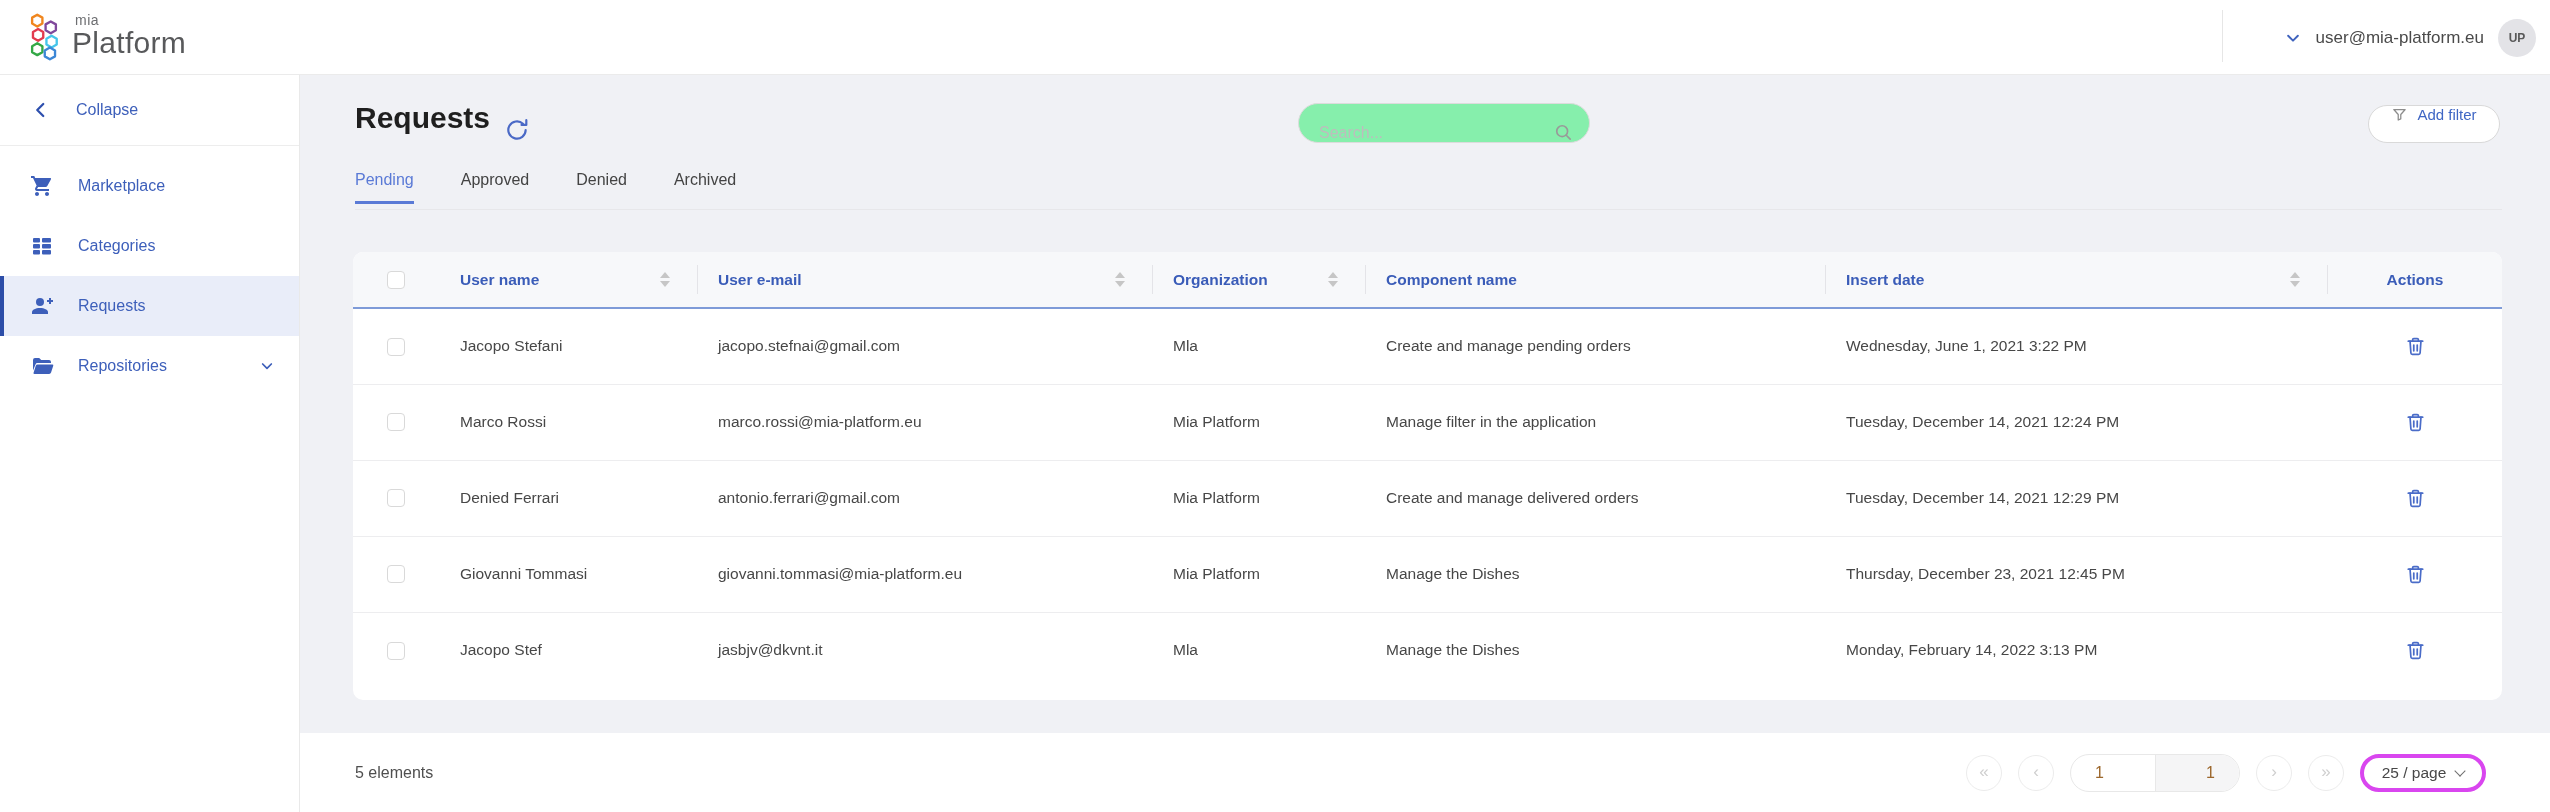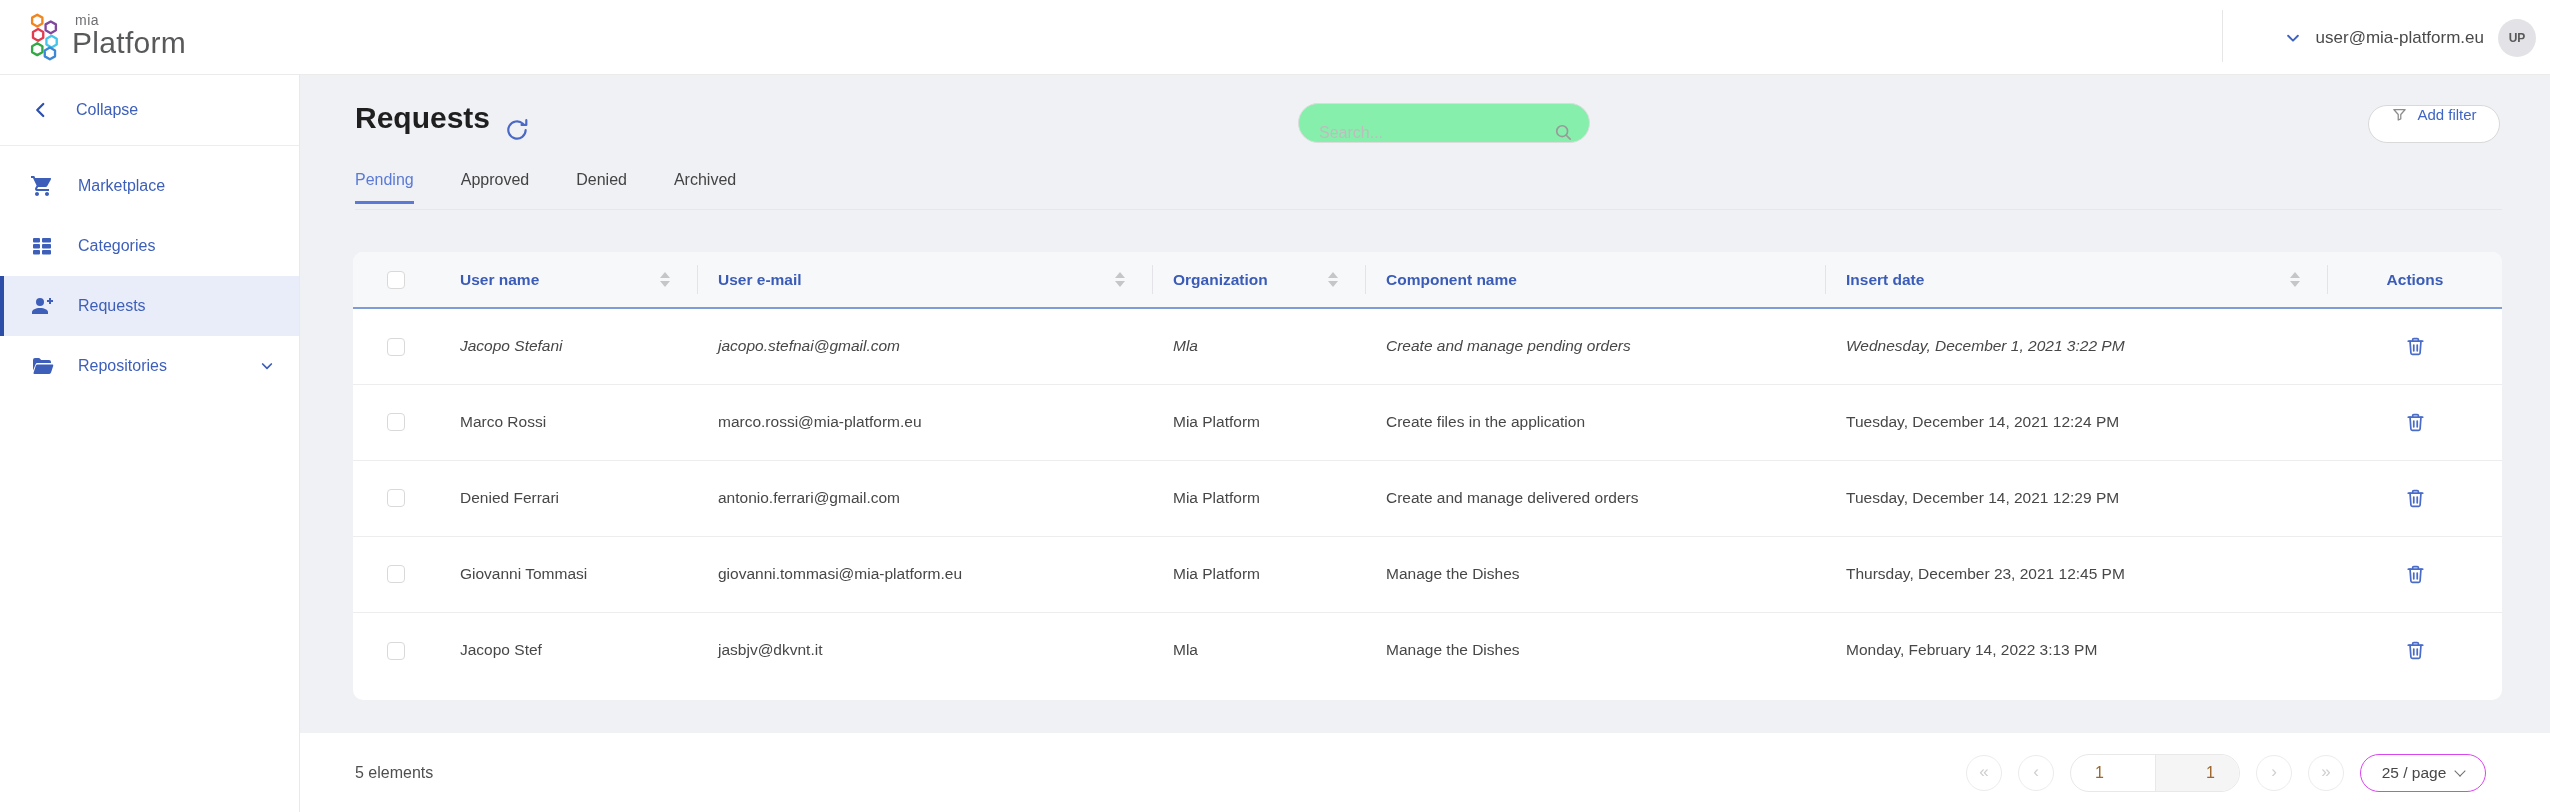--- a/index.html
+++ b/index.html
@@ -55,37 +55,37 @@
   thead th { height:56px; background:#f7f8fa; border-bottom:2px solid #7f9bd8; font-weight:bold; }
   .th-inner { display:flex; align-items:center; justify-content:space-between; padding:0 28px 0 20px; }
   .th-inner.first-col { padding-left:22px; }
   .th-label { color:#3a5cb8; font-size:15.5px; font-weight:bold; white-space:nowrap; }
   th.sep { position:relative; }
   th.sep::after { content:""; position:absolute; right:0; top:13px; bottom:13px; width:1px; background:#e4e4e8; }
   .sorter { display:inline-flex; flex-direction:column; gap:3px; align-items:center; cursor:pointer; }
   .caret-up { width:0; height:0; border-left:5px solid transparent; border-right:5px solid transparent; border-bottom:6px solid #c6c6c6; }
   .caret-down { width:0; height:0; border-left:5px solid transparent; border-right:5px solid transparent; border-top:6px solid #c6c6c6; }
   tbody td { height:76px; border-top:1px solid #ededef; font-size:15.5px; color:#474747; padding-left:20px; white-space:nowrap; overflow:hidden; }
-  tbody tr:first-child td { border-top:none;font-style:italic; }
+  tbody tr:first-child td { border-top:none; }
   td.td-check, th.th-check { padding-left:0; text-align:center; }
   .checkbox { display:inline-block; width:18px; height:18px; border:1.6px solid #d9d9d9; border-radius:4px; background:#fff; cursor:pointer; vertical-align:middle; }
   td.td-name { padding-left:22px; }
   td.td-actions { text-align:center; padding-left:0; }
   .trash-btn { border:none; background:none; cursor:pointer; padding:4px; }
   .trash-btn svg { width:23px; height:23px; vertical-align:middle; }
 
   
   .footer { position:absolute; left:300px; top:733px; width:2250px; height:79px; background:#fff; }
   .total-count { position:absolute; left:55px; top:31px; font-size:16px; color:#4f4f4f; }
   .pagination { position:absolute; right:64px; top:0; height:79px; display:flex; align-items:center; gap:16px; }
   .page-btn { width:36px; height:36px; border-radius:50%; border:1px solid #ececec; background:#fff; color:#cfcfcf; font-size:17px; display:flex; align-items:center; justify-content:center; cursor:pointer; font-family:"Liberation Sans", sans-serif; padding-bottom:2px; }
   .page-jumper { width:170px; height:38px; border:1px solid #e8e8e8; border-radius:19px; background:#fff; display:flex; overflow:hidden; }
   .jumper-current { flex:1; display:flex; align-items:center; padding-left:24px; font-size:16px; color:#9c672c; cursor:text; }
   .jumper-total { flex:1; display:flex; align-items:center; justify-content:flex-end; padding-right:24px; font-size:16px; color:#9c672c; background:#f5f5f6; border-left:1px solid #e8e8e8; }
-  .page-size { height:38px; width:126px; border:1px solid #d946ef; border-radius:19px; background:#fff; display:flex; align-items:center; justify-content:center; gap:10px; font-size:15.5px; color:#474747; cursor:pointer; font-family:"Liberation Sans", sans-serif; }
+  .page-size { height:38px; width:126px; border:4px solid #d946ef; border-radius:19px; background:#fff; display:flex; align-items:center; justify-content:center; gap:10px; font-size:15.5px; color:#474747; cursor:pointer; font-family:"Liberation Sans", sans-serif; }
   .chev-down-small { width:8px; height:8px; border-right:1.6px solid #6f6f6f; border-bottom:1.6px solid #6f6f6f; transform:rotate(45deg); margin-top:-4px; }
 </style>
 </head>
 <body>
 
 <div class="screen">
 
   <header class="topbar">
     <div class="logo">
       <svg class="logo-hex" viewBox="0 0 42 57" fill="none" stroke-width="2.8" stroke-linejoin="round">
@@ -251,40 +251,40 @@
             </th>
           </tr>
         </thead>
         <tbody>
   <tr>
     <td class="td-check"><span class="checkbox"></span></td>
     <td class="td-name">Jacopo Stefani</td>
     <td>jacopo.stefnai@gmail.com</td>
     <td>Mla</td>
     <td>Create and manage pending orders</td>
-    <td>Wednesday, December 1, 2021 3:22 PM</td>
+    <td>Wednesday, June 1, 2021 3:22 PM</td>
     <td class="td-actions">
       <button class="trash-btn">
         <svg viewBox="0 0 24 24" fill="none" stroke="#4a6cc8" stroke-width="1.8" stroke-linecap="round" stroke-linejoin="round">
                     <path d="M4.5 6.5h15"></path>
                     <path d="M9 6.5V5a1.2 1.2 0 0 1 1.2-1.2h3.6A1.2 1.2 0 0 1 15 5v1.5"></path>
                     <path d="M6.3 6.5l.9 12.3a1.5 1.5 0 0 0 1.5 1.4h6.6a1.5 1.5 0 0 0 1.5-1.4l.9-12.3"></path>
                     <path d="M10.2 10.5v6"></path>
                     <path d="M13.8 10.5v6"></path>
                   </svg>
       </button>
     </td>
   </tr>
 
   <tr>
     <td class="td-check"><span class="checkbox"></span></td>
     <td class="td-name">Marco Rossi</td>
     <td>marco.rossi@mia-platform.eu</td>
     <td>Mia Platform</td>
-    <td>Create files in the application</td>
+    <td>Manage filter in the application</td>
     <td>Tuesday, December 14, 2021 12:24 PM</td>
     <td class="td-actions">
       <button class="trash-btn">
         <svg viewBox="0 0 24 24" fill="none" stroke="#4a6cc8" stroke-width="1.8" stroke-linecap="round" stroke-linejoin="round">
                     <path d="M4.5 6.5h15"></path>
                     <path d="M9 6.5V5a1.2 1.2 0 0 1 1.2-1.2h3.6A1.2 1.2 0 0 1 15 5v1.5"></path>
                     <path d="M6.3 6.5l.9 12.3a1.5 1.5 0 0 0 1.5 1.4h6.6a1.5 1.5 0 0 0 1.5-1.4l.9-12.3"></path>
                     <path d="M10.2 10.5v6"></path>
                     <path d="M13.8 10.5v6"></path>
                   </svg>

